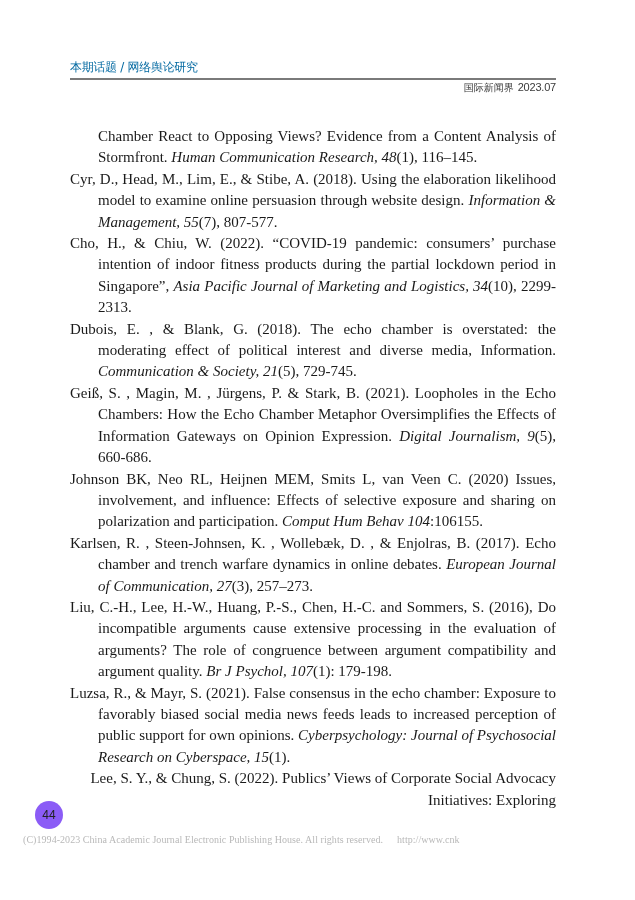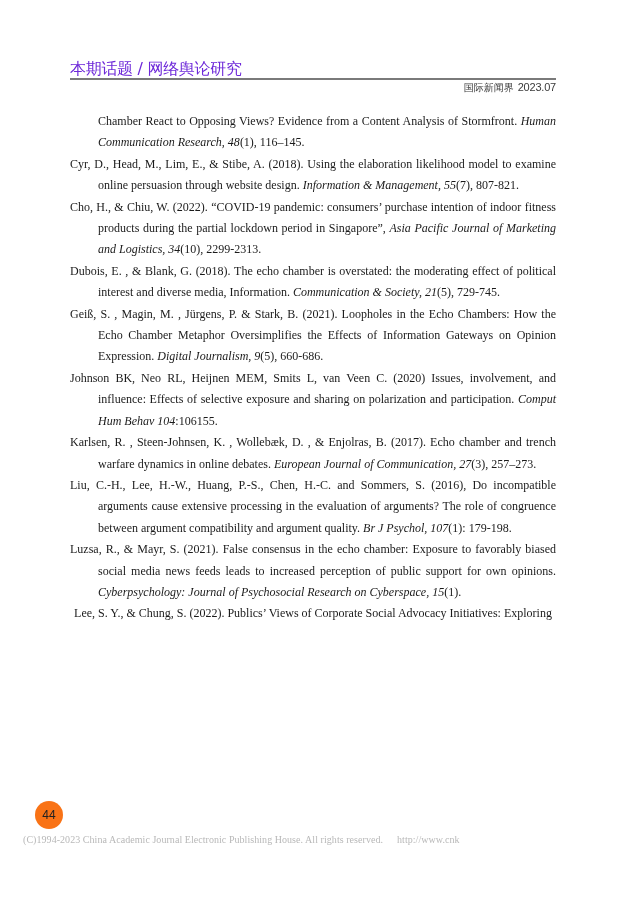--- a/index.html
+++ b/index.html
@@ -22,65 +22,65 @@
       width: 486px;
       height: 20px;
       border-bottom: 2px solid #7a7a7a;
       font-family: "DejaVu Sans", "Liberation Sans", sans-serif;
       color: #444;
     }
     .header-left {
       position: absolute;
       left: 0;
       top: 1px;
-      font-size: 16px;
+      font-size: 12px;
       letter-spacing: -0.3px;
-      color: #6d28d9;
+      color: #0369a1;
     }
     .header-right {
       position: absolute;
       right: 0;
       top: 3px;
       font-size: 10px;
       color: #3a3a3a;
       white-space: nowrap;
       margin-top: 20px;
     }
     .header-right .issue {
       margin-left: 4px;
       font-family: "Liberation Sans", sans-serif;
       font-size: 11px;
       letter-spacing: -0.2px;
     }
     .refs {
       position: absolute;
       left: 70px;
-      top: 111px;
+      top: 126px;
       width: 486px;
-      font-size: 12px;
+      font-size: 15px;
       line-height: 21.4px;
       text-align: justify;
     }
     .ref {
       padding-left: 28px;
       text-indent: -28px;
       margin: 0;
     }
     .ref.cont {
       text-indent: 0;
     }
     .ref i { font-style: italic; }
     .page-badge {
       position: absolute;
       left: 35px;
       top: 801px;
       width: 28px;
       height: 28px;
       border-radius: 50%;
-      background: #f97316;
+      background: #8b5cf6;
       font-family: "Liberation Sans", "DejaVu Sans", sans-serif;
       font-size: 12px;
       color: #222;
       text-align: center;
       line-height: 28px;
     }
     .footer {
       position: absolute;
       left: 23px;
       top: 834px;
@@ -97,28 +97,28 @@
 
 <div class="header">
   <span class="header-left">本期话题 / 网络舆论研究</span>
   <span class="header-right">
     <span>国际新闻界</span><span class="issue">2023.07</span>
   </span>
 </div>
 
 <div class="refs">
   <p class="ref cont"><span>Chamber React to Opposing Views? Evidence from a Content Analysis of Stormfront. </span><i>Human Communication Research, 48</i><span>(1), 116–145.</span></p>
-  <p class="ref"><span>Cyr, D., Head, M., Lim, E., &amp; Stibe, A. (2018). Using the elaboration likelihood model to examine online persuasion through website design. </span><i>Information &amp; Management, 55</i><span>(7), 807-821.</span></p>
+  <p class="ref"><span>Cyr, D., Head, M., Lim, E., &amp; Stibe, A. (2018). Using the elaboration likelihood model to examine online persuasion through website design. </span><i>Information &amp; Management, 55</i><span>(7), 807-577.</span></p>
   <p class="ref"><span>Cho, H., &amp; Chiu, W. (2022). “COVID-19 pandemic: consumers’ purchase intention of indoor fitness products during the partial lockdown period in Singapore”, </span><i>Asia Pacific Journal of Marketing and Logistics, 34</i><span>(10), 2299-2313.</span></p>
   <p class="ref"><span>Dubois, E. , &amp; Blank, G. (2018). The echo chamber is overstated: the moderating effect of political interest and diverse media, Information. </span><i>Communication &amp; Society, 21</i><span>(5), 729-745.</span></p>
   <p class="ref"><span>Geiß, S. , Magin, M. , Jürgens, P. &amp; Stark, B. (2021). Loopholes in the Echo Chambers: How the Echo Chamber Metaphor Oversimplifies the Effects of Information Gateways on Opinion Expression. </span><i>Digital Journalism, 9</i><span>(5), 660-686.</span></p>
   <p class="ref"><span>Johnson BK, Neo RL, Heijnen MEM, Smits L, van Veen C. (2020) Issues, involvement, and influence: Effects of selective exposure and sharing on polarization and participation. </span><i>Comput Hum Behav 104</i><span>:106155.</span></p>
   <p class="ref"><span>Karlsen, R. , Steen-Johnsen, K. , Wollebæk, D. , &amp; Enjolras, B. (2017). Echo chamber and trench warfare dynamics in online debates. </span><i>European Journal of Communication, 27</i><span>(3), 257–273.</span></p>
   <p class="ref"><span>Liu, C.-H., Lee, H.-W., Huang, P.-S., Chen, H.-C. and Sommers, S. (2016), Do incompatible arguments cause extensive processing in the evaluation of arguments? The role of congruence between argument compatibility and argument quality. </span><i>Br J Psychol, 107</i><span>(1): 179-198.</span></p>
   <p class="ref"><span>Luzsa, R., &amp; Mayr, S. (2021). False consensus in the echo chamber: Exposure to favorably biased social media news feeds leads to increased perception of public support for own opinions. </span><i>Cyberpsychology: Journal of Psychosocial Research on Cyberspace, 15</i><span>(1).</span></p>
-  <p class="ref" style="text-align:center;"><span>Lee, S. Y., &amp; Chung, S. (2022). Publics’ Views of Corporate Social Advocacy Initiatives: Exploring</span></p>
+  <p class="ref" style="text-align:right;"><span>Lee, S. Y., &amp; Chung, S. (2022). Publics’ Views of Corporate Social Advocacy Initiatives: Exploring</span></p>
 </div>
 
 <div class="page-badge">44</div>
 
 <div class="footer">
   <span>(C)1994-2023 China Academic Journal Electronic Publishing House. All rights reserved.</span><span class="url">http://www.cnk</span>
 </div>
 
 </body></html>

